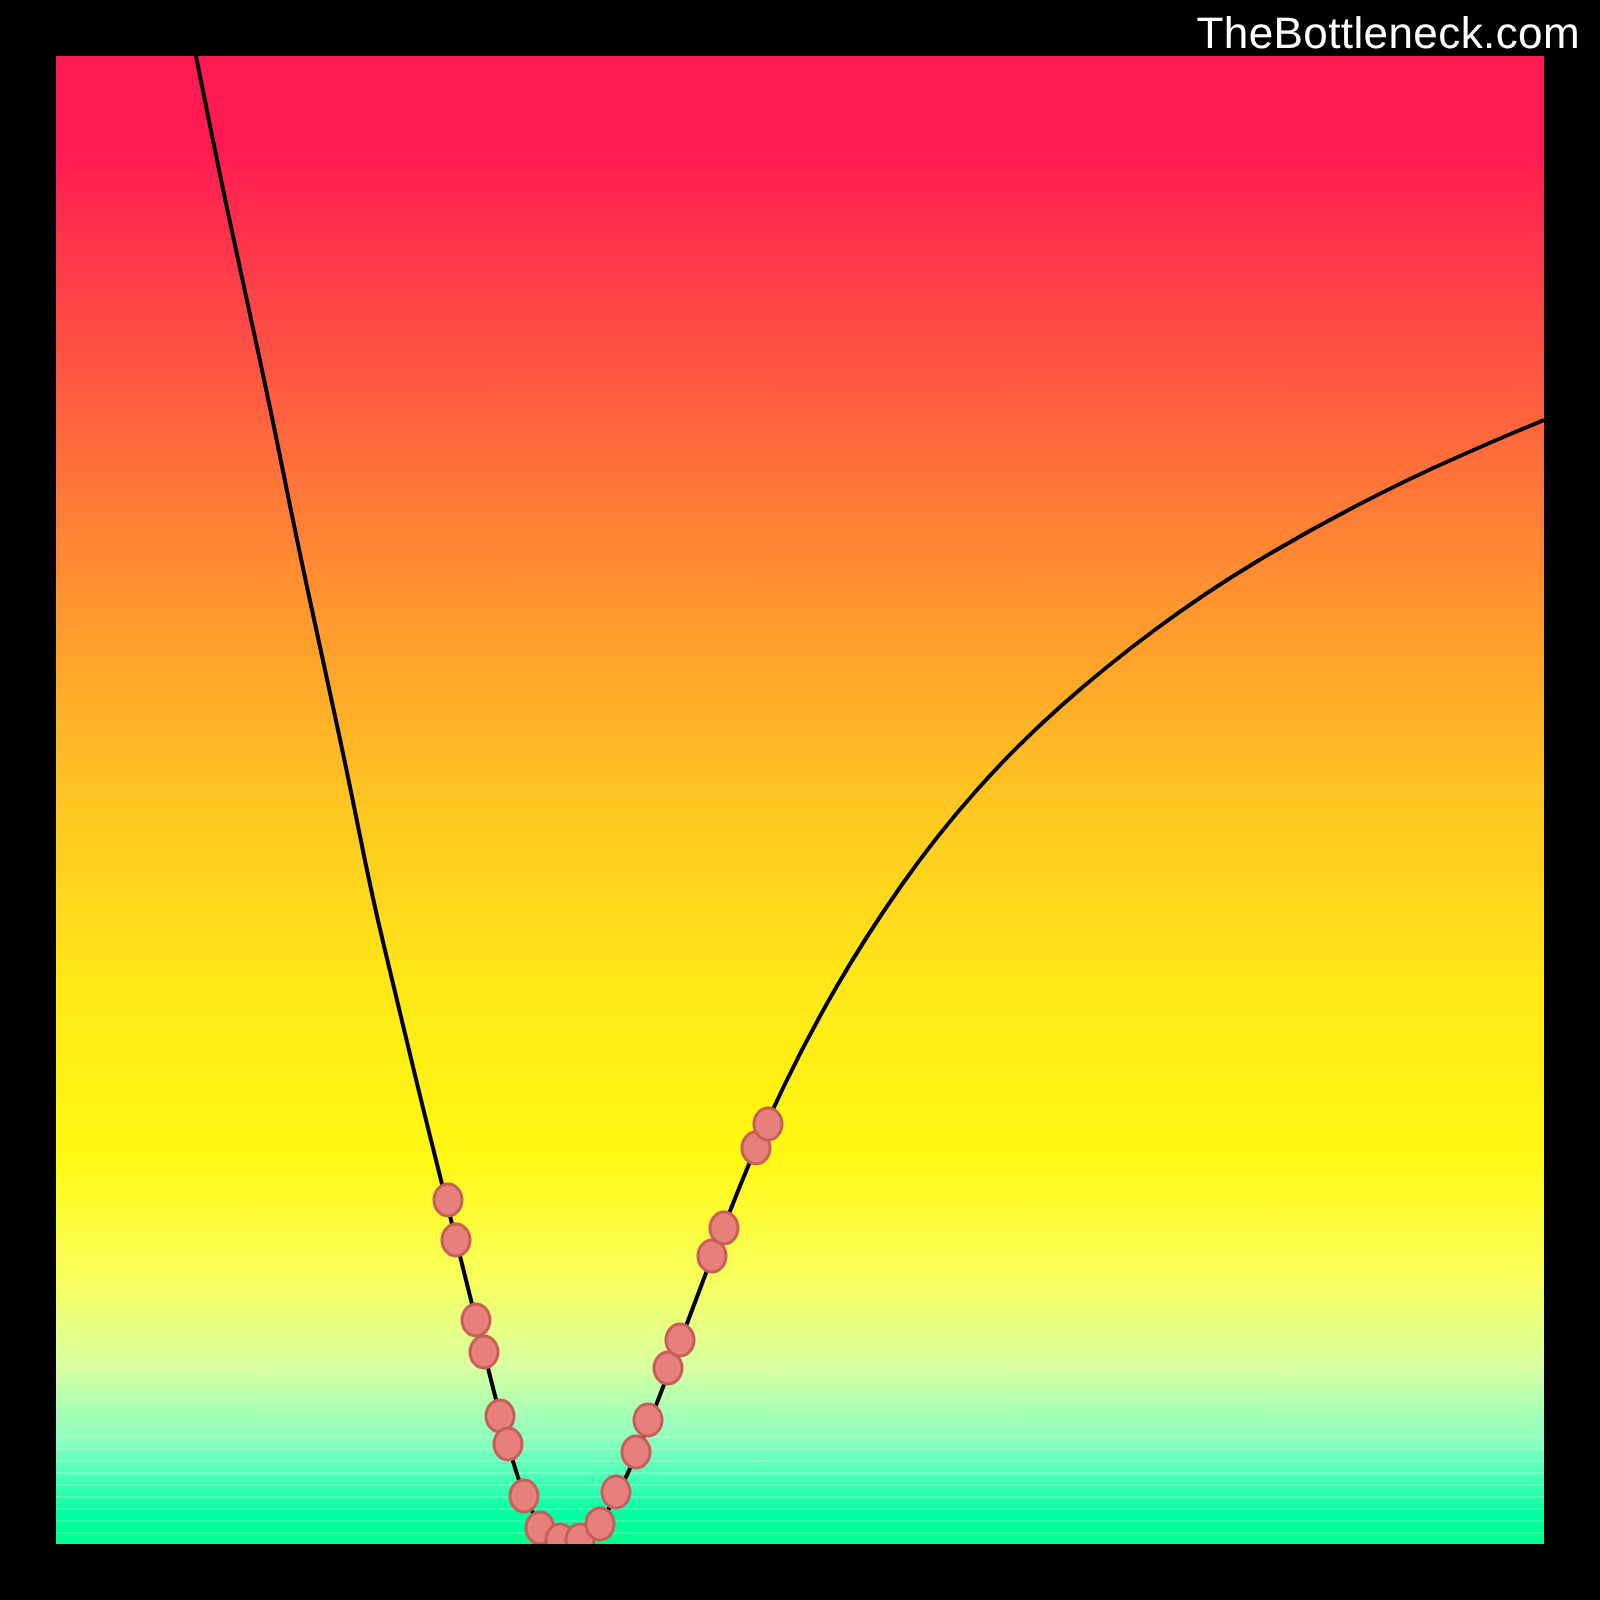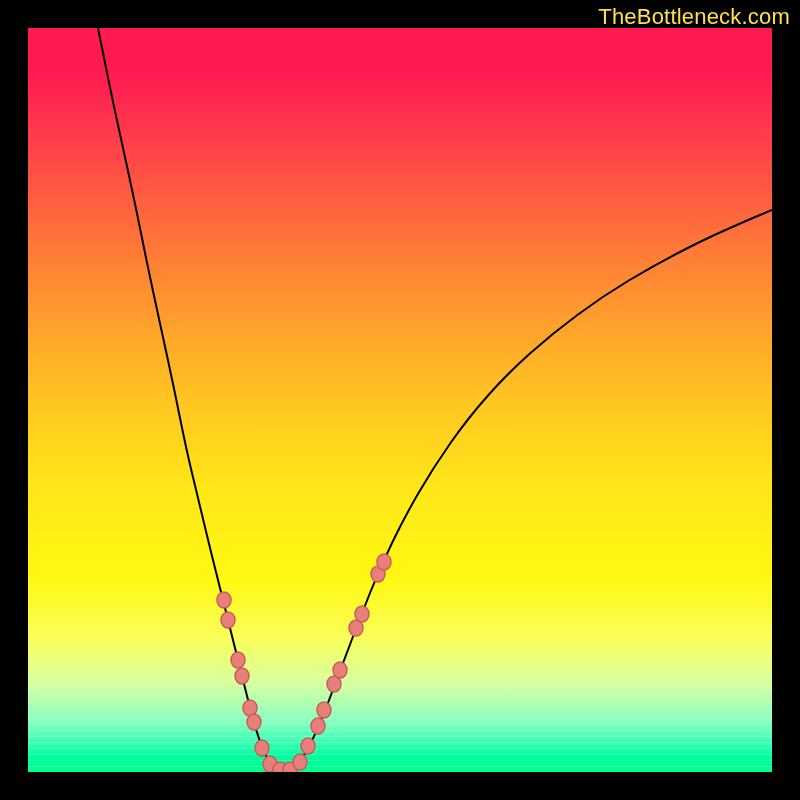--- a/index.html
+++ b/index.html
@@ -53,21 +53,21 @@
     position: absolute;
     left: 0;
     width: 100%;
     height: 1px;
     background: rgba(255,255,255,0.18);
   }
   .watermark {
     position: absolute;
     top: 4px;
     right: 10px;
-    color: #fde047;
+    color: #ffffff;
     font-size: 22px;
     letter-spacing: 0.2px;
     font-weight: 400;
     user-select: none;
   }
   svg.curves {
     position: absolute;
     top: 0; left: 0;
     width: 100%;
     height: 100%;

